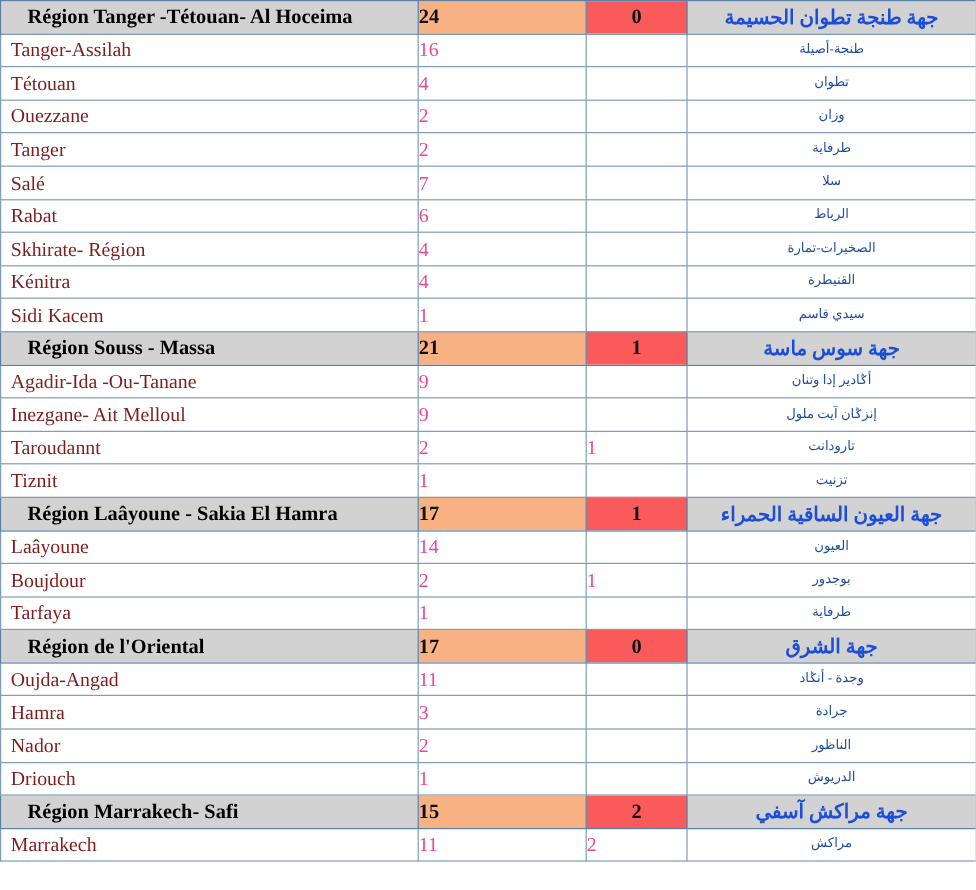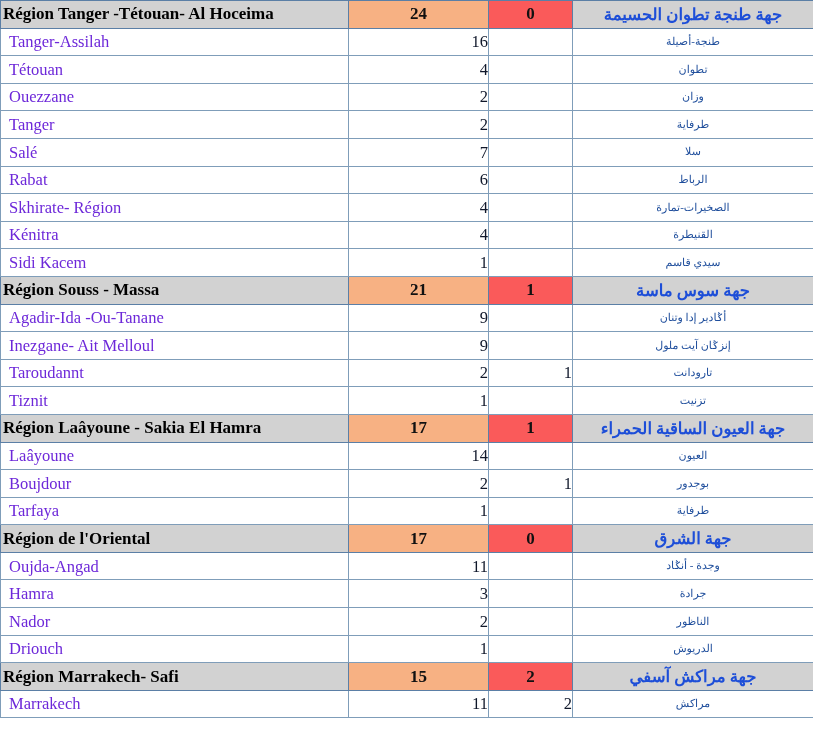--- a/index.html
+++ b/index.html
@@ -33,27 +33,27 @@
     line-height: 1.05;
   }
 
   
   tr.region td {
     font-weight: bold;
     border-color: #5b7fa6;
   }
   tr.region td.name {
     background: #d2d2d2;
-    padding-left: 2px;
+    padding-left: 22px;
     font-size: 17px;
     color: #000;
   }
   tr.region td.cases {
     background: #f7b183;
-    text-align: center;
+    text-align: left;
     font-size: 17px;
   }
   tr.region td.deaths {
     background: #fa5a5a;
     text-align: center;
     font-size: 17px;
   }
   tr.region td.arabic {
     background: #d2d2d2;
     text-align: center;
@@ -61,26 +61,26 @@
     font-size: 16.5px;
     color: #1d4ed8;
   }
 
   
   tr.prov td {
     background: #ffffff;
   }
   tr.prov td.name {
     padding-left: 8px;
-    color: #6d28d9;
+    color: #7f1d1d;
   }
   tr.prov td.cases,
   tr.prov td.deaths {
-    text-align: right;
-    color: #0f172a;
+    text-align: left;
+    color: #ec4899;
   }
   tr.prov td.arabic {
     text-align: center;
     direction: rtl;
     color: #1f4e9c;
     font-size: 11px;
   }
 
   .clip {
     width: 813px;

